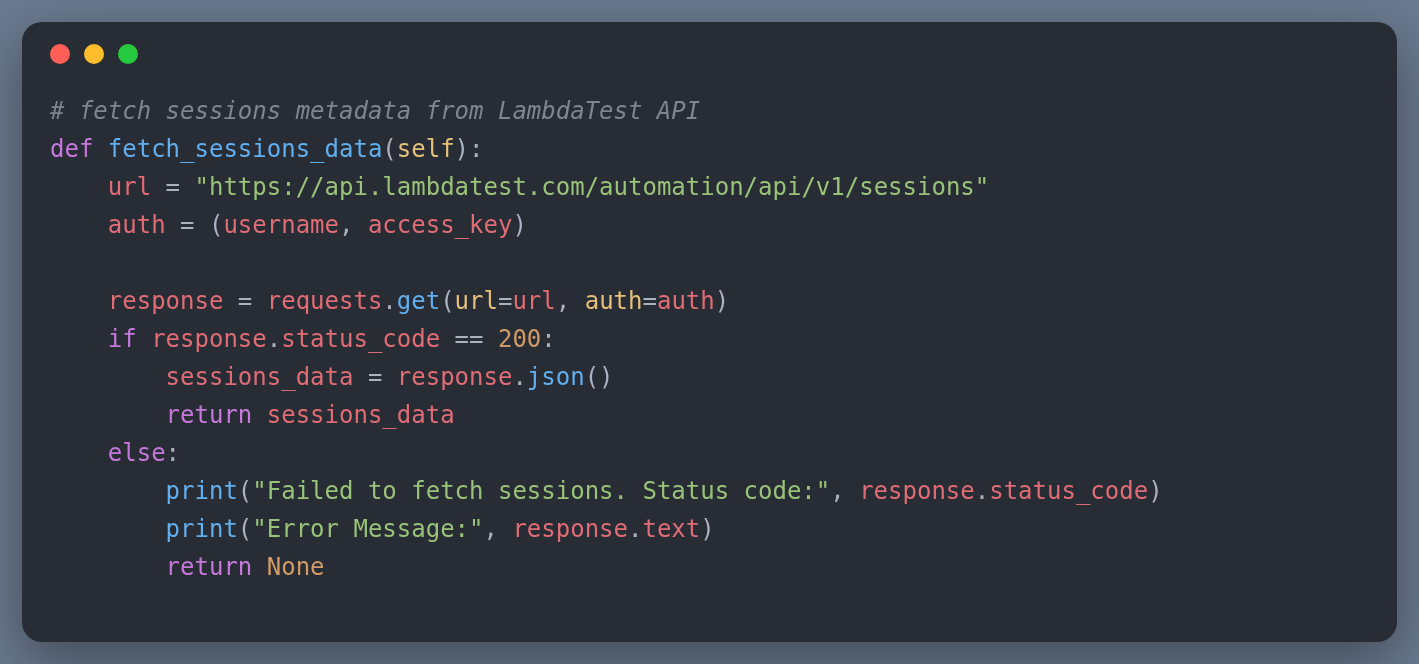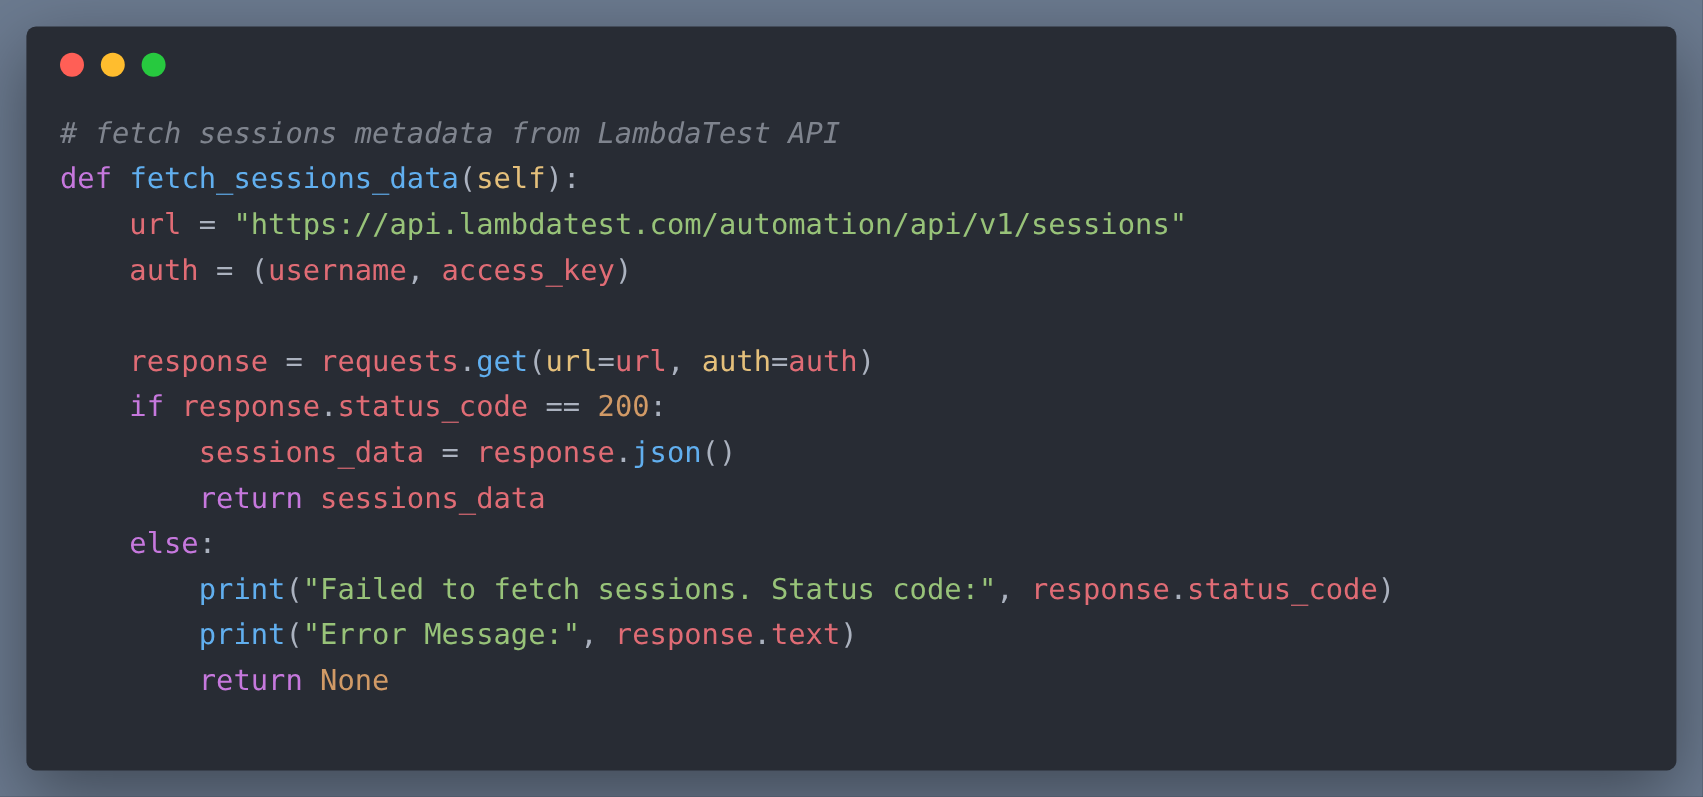--- a/index.html
+++ b/index.html
@@ -9,21 +9,21 @@
     background: #6b7a8f;
     display: flex;
     align-items: center;
     justify-content: center;
     font-family: ui-monospace, "SF Mono", "Monaco", "Menlo", "Consolas", monospace;
   }
   .window {
     width: 1375px;
     height: 620px;
     background: #282c34;
-    border-radius: 8px;
+    border-radius: 20px;
     padding: 22px 28px;
     box-shadow: 0 20px 60px rgba(0,0,0,0.4);
     overflow: hidden;
   }
   .titlebar {
     display: flex;
     gap: 14px;
     margin-bottom: 28px;
   }
   .dot {

